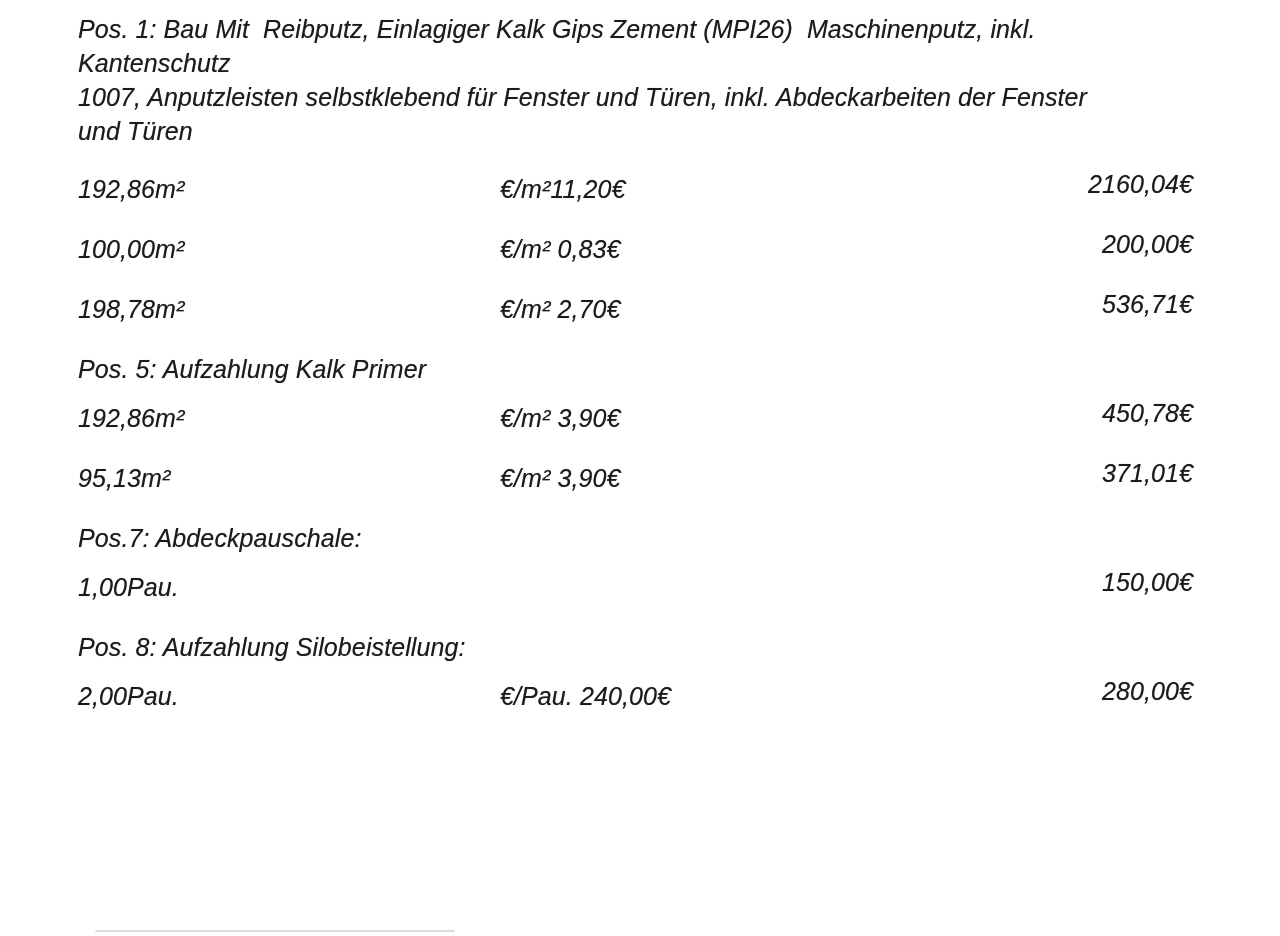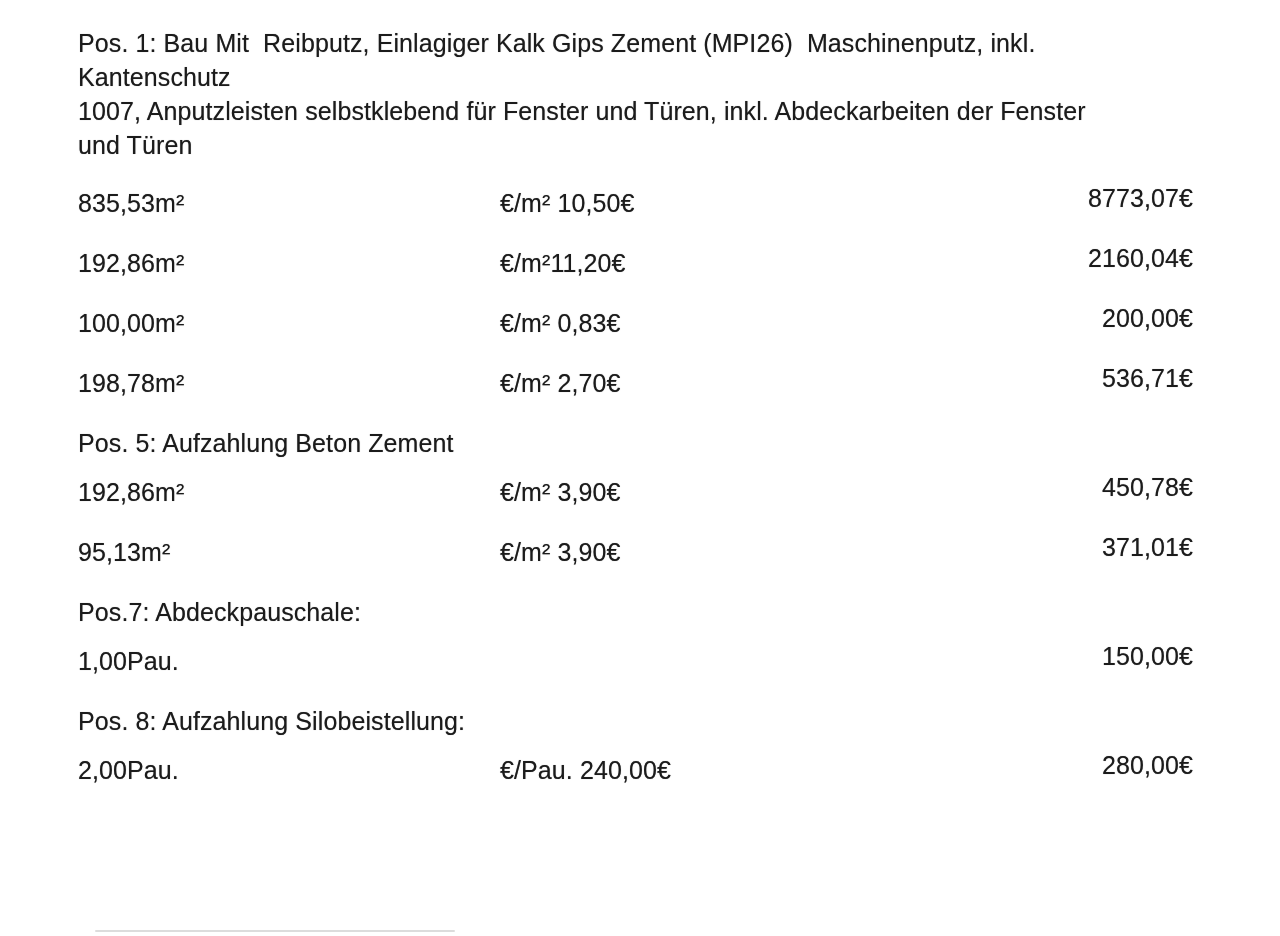--- a/index.html
+++ b/index.html
@@ -7,22 +7,23 @@
     width: 1280px;
     height: 936px;
     background: #ffffff;
     font-family: "Liberation Sans", sans-serif;
     overflow: hidden;
   }
   .page {
     position: relative;
     width: 1132px;
     height: 936px;
-    padding: 26px 0 0 78px;
+    padding: 12px 0 0 78px;
     color: #1b1b1b;
+    font-style: italic;
   }
   .pos-header {
     font-size: 25px;
     line-height: 34px;
     white-space: pre-wrap;
     max-width: 1170px;
     margin-bottom: 15px;
     letter-spacing: 0.1px;
     text-shadow: 0 0 0.7px rgba(20,20,20,0.55);
   }
@@ -51,25 +52,20 @@
   }
 </style>
 </head>
 <body>
 
 <div class="page">
 
   <div class="block block-1">
     <div class="pos-header">Pos. 1: Bau Mit  Reibputz, Einlagiger Kalk Gips Zement (MPI26)  Maschinenputz, inkl. Kantenschutz
 1007, Anputzleisten selbstklebend für Fenster und Türen, inkl. Abdeckarbeiten der Fenster und Türen</div>
-    <div class="value-row">
-      <span class="qty">835,53m²</span>
-      <span class="unit">€/m² 10,50€</span>
-      <span class="total">8773,07€</span>
-    </div>
   </div>
 
   <div class="block">
     <div class="value-row">
       <span class="qty">192,86m²</span>
       <span class="unit">€/m²11,20€</span>
       <span class="total">2160,04€</span>
     </div>
   </div>
 
@@ -83,21 +79,21 @@
 
   <div class="block">
     <div class="value-row">
       <span class="qty">198,78m²</span>
       <span class="unit">€/m² 2,70€</span>
       <span class="total">536,71€</span>
     </div>
   </div>
 
   <div class="block">
-    <div class="pos-header">Pos. 5: Aufzahlung Beton Zement</div>
+    <div class="pos-header">Pos. 5: Aufzahlung Kalk Primer</div>
     <div class="value-row">
       <span class="qty">192,86m²</span>
       <span class="unit">€/m² 3,90€</span>
       <span class="total">450,78€</span>
     </div>
   </div>
 
   <div class="block">
     <div class="value-row">
       <span class="qty">95,13m²</span>

